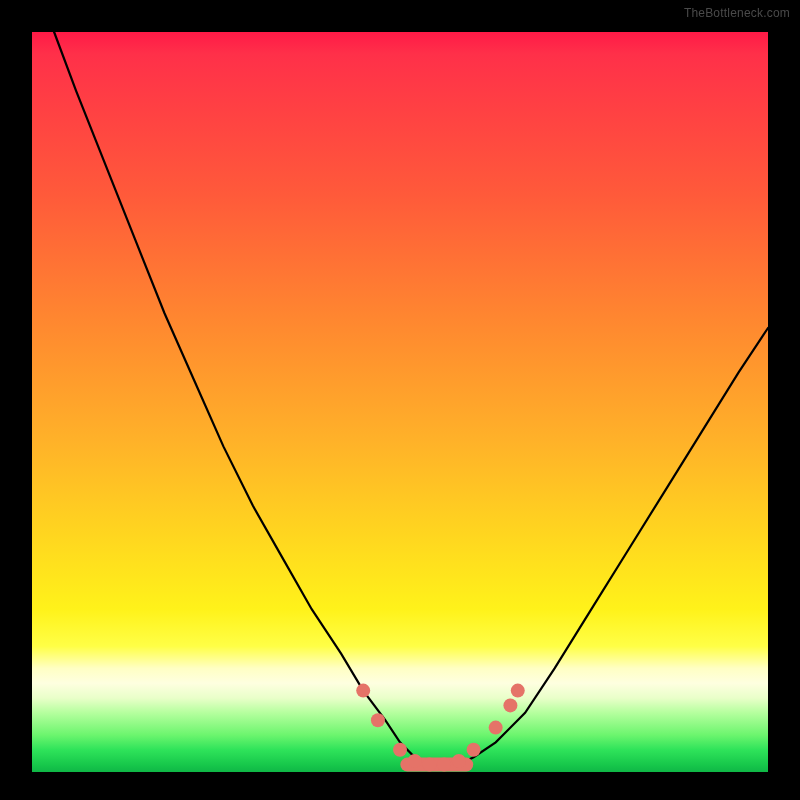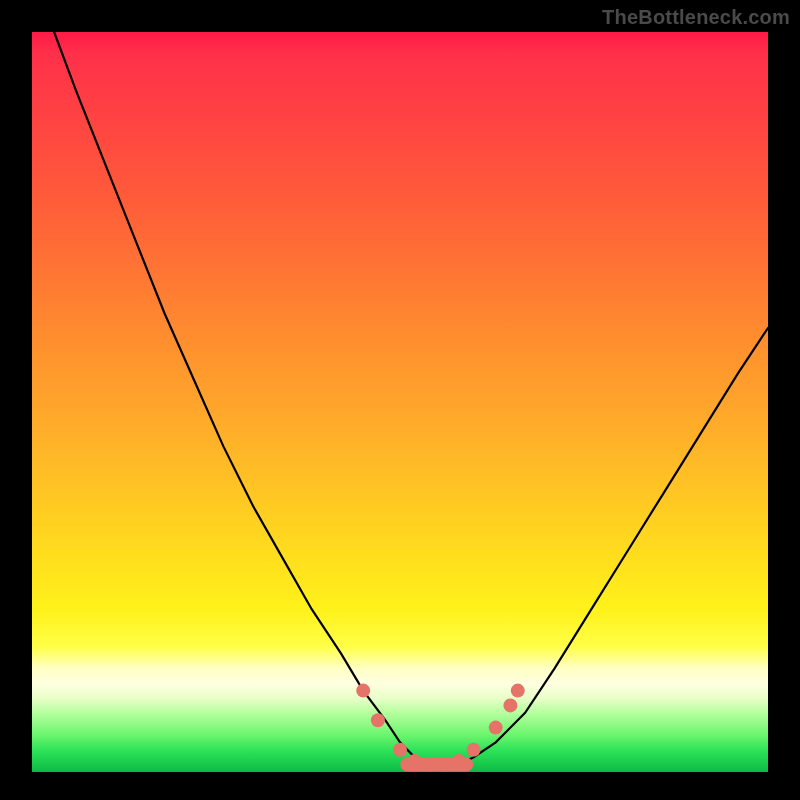--- a/index.html
+++ b/index.html
@@ -45,22 +45,22 @@
         #2fe35a 97%,
         #17c84b 99%,
         #0fb746 100%
       );
   }
   .watermark {
     position: absolute;
     top: 6px;
     right: 10px;
     color: #4a4a4a;
-    font-size: 20px;
-    font-weight: 700;
+    font-size: 12px;
+    font-weight: 400;
     letter-spacing: 0.2px;
     user-select: none;
   }
   svg.curve {
     position: absolute;
     top: 0;
     left: 0;
     width: 736px;
     height: 740px;
     overflow: visible;

